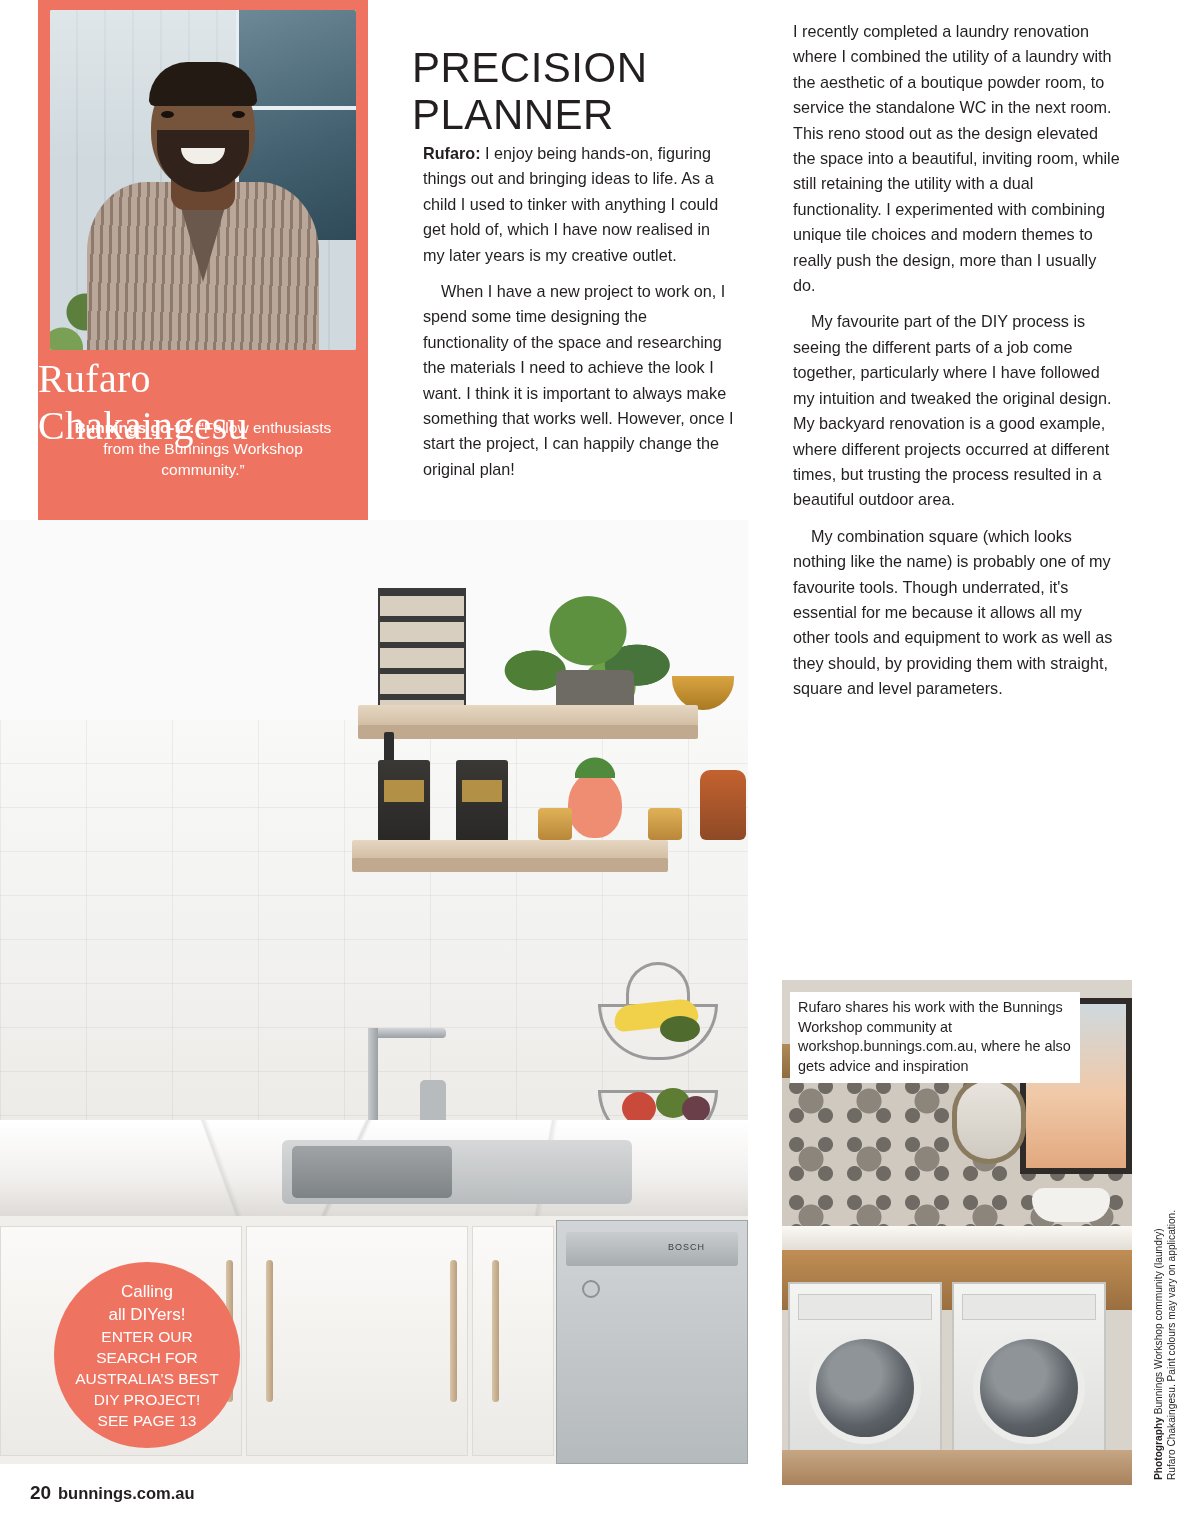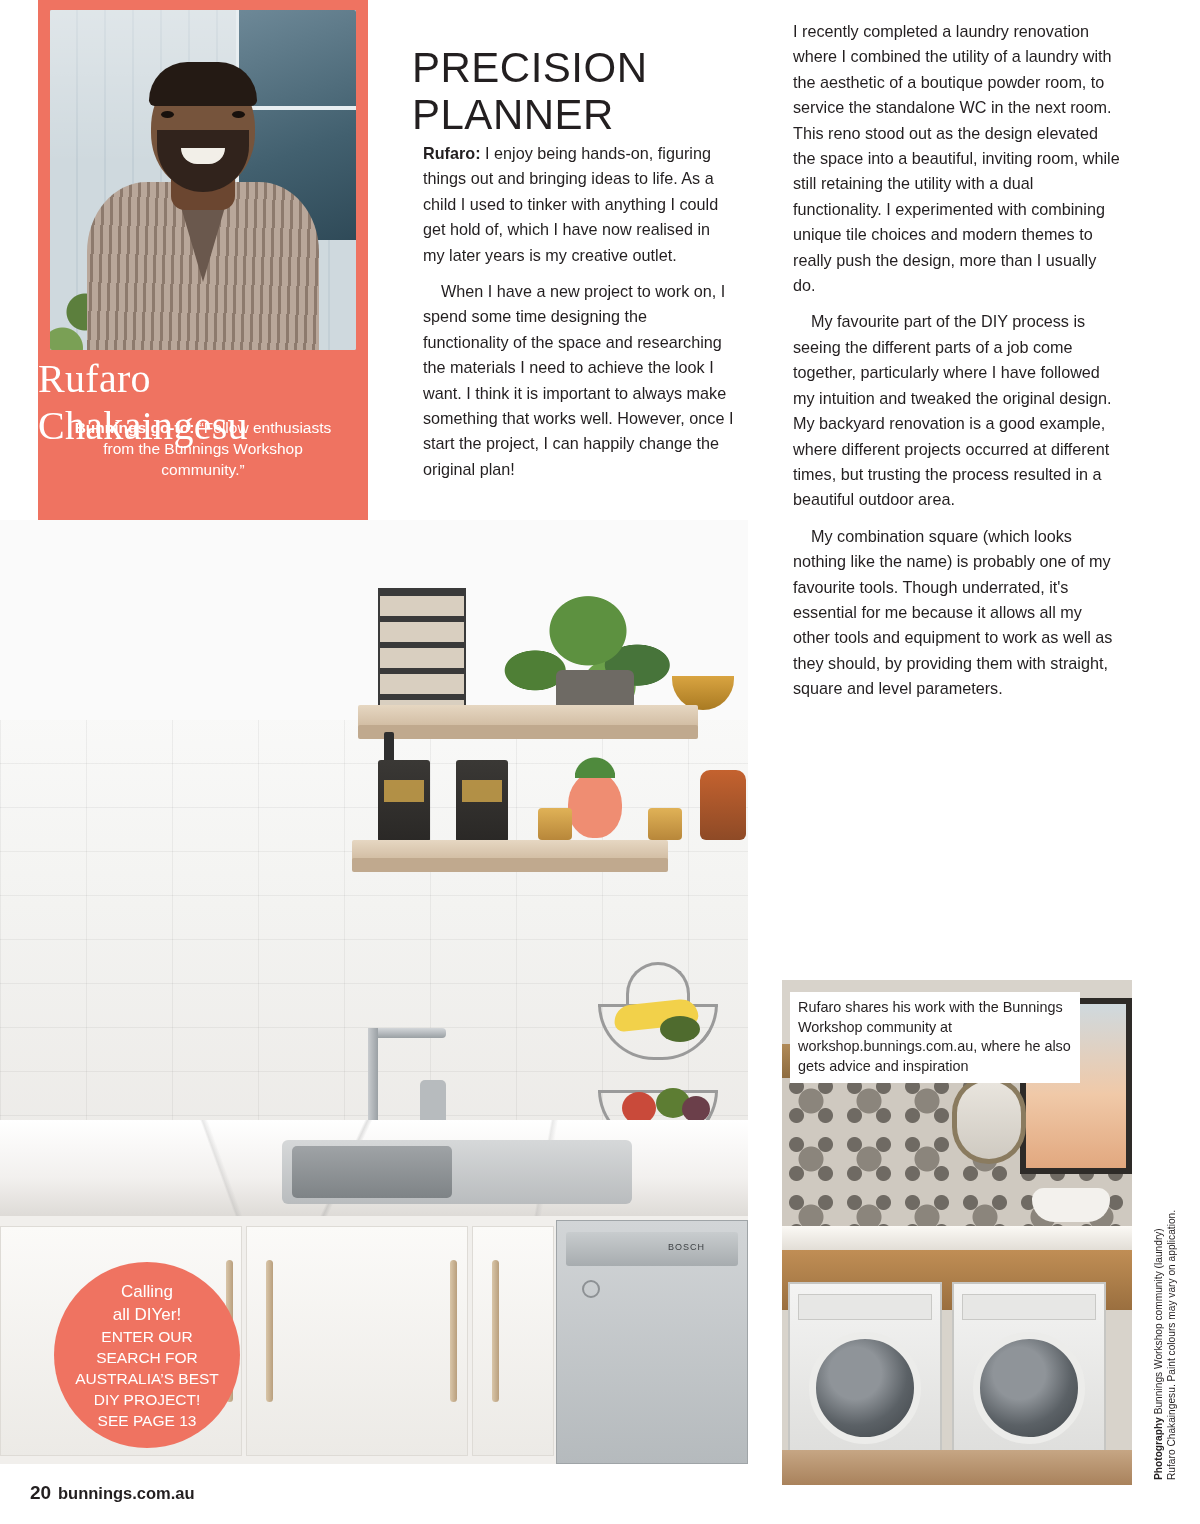--- a/index.html
+++ b/index.html
@@ -373,21 +373,21 @@
   <div class="handle-v" style="left:492px; top:740px;"></div>
 
   <div class="dishwasher"></div>
   <div class="dw-bar"></div>
   <div class="dw-logo">BOSCH</div>
   <div class="dw-knob"></div>
 </div>
 
 <div class="calling">
   <div class="big">Calling</div>
-  <div class="big">all DIYer!</div>
+  <div class="big">all DIYers!</div>
   <div>ENTER OUR</div>
   <div>SEARCH FOR</div>
   <div>AUSTRALIA’S BEST</div>
   <div>DIY PROJECT!</div>
   <div>SEE PAGE 13</div>
 </div>
 
 <div class="laundry">
   <div class="l-tile"></div>
   <div class="l-upper-cab"></div>

